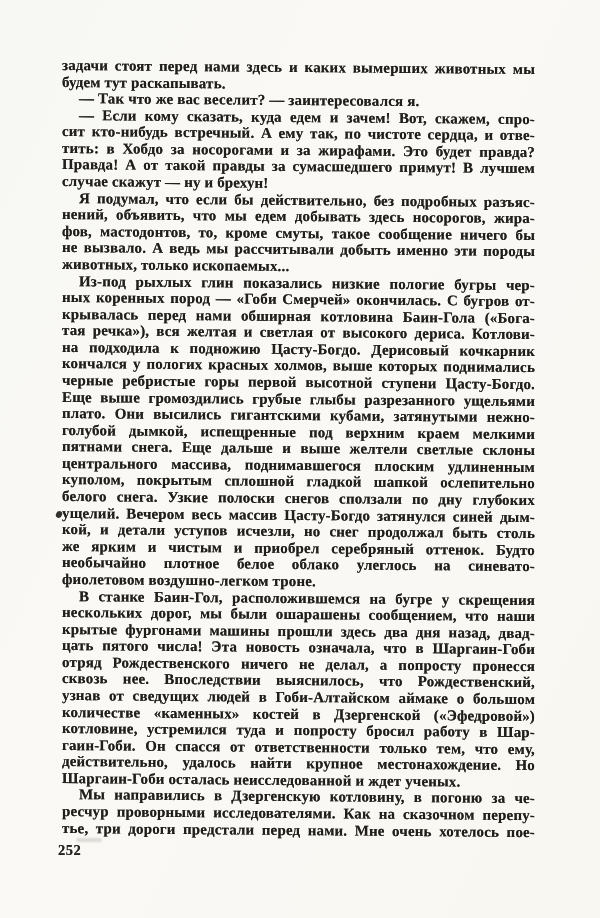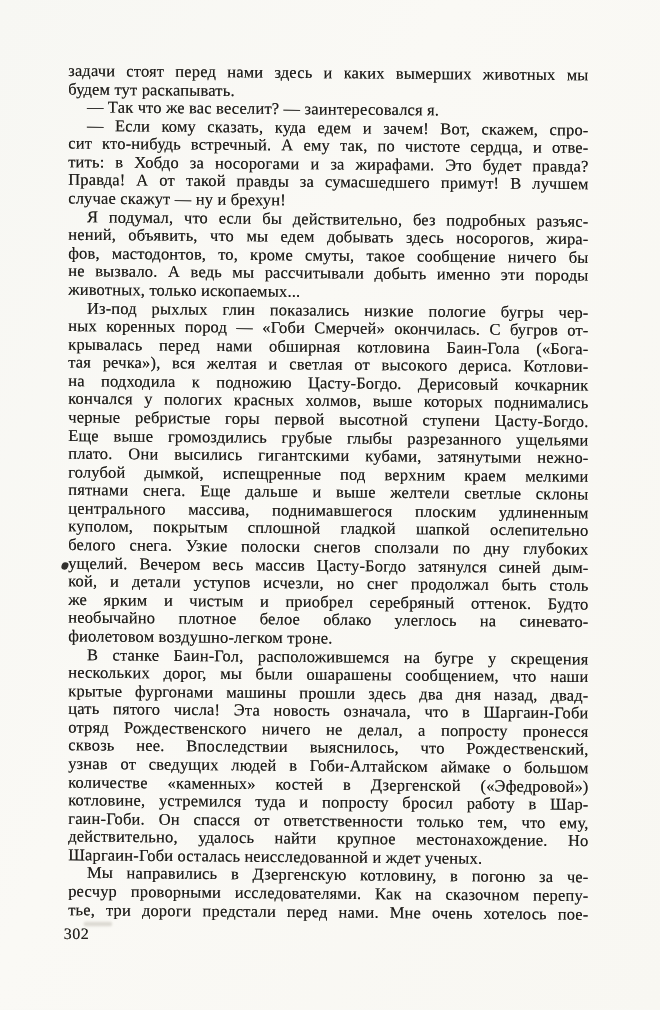--- a/index.html
+++ b/index.html
@@ -11,20 +11,21 @@
   }
   body {
     background: #f8f8f4;
     position: relative;
     font-family: "Liberation Serif", "DejaVu Serif", serif;
   }
   .page {
     position: absolute;
     inset: 0;
     background: linear-gradient(115deg, #f7f7f3 0%, #faf9f5 40%, #f8f7f2 100%);
+    font-weight: bold;
   }
   .text-block {
     position: absolute;
     left: 62px;
     top: 57px;
     width: 473px;
     transform: skewY(0.5deg);
     transform-origin: left top;
   }
   .ln {
@@ -121,16 +122,16 @@
       <div class="ln">узнав от сведущих людей в Гоби-Алтайском аймаке о большом</div>
       <div class="ln">количестве «каменных» костей в Дзергенской («Эфедровой»)</div>
       <div class="ln">котловине, устремился туда и попросту бросил работу в Шар-</div>
       <div class="ln">гаин-Гоби. Он спасся от ответственности только тем, что ему,</div>
       <div class="ln">действительно, удалось найти крупное местонахождение. Но</div>
       <div class="ln end">Шаргаин-Гоби осталась неисследованной и ждет ученых.</div>
       <div class="ln ind">Мы направились в Дзергенскую котловину, в погоню за че-</div>
       <div class="ln">ресчур проворными исследователями. Как на сказочном перепу-</div>
       <div class="ln">тье, три дороги предстали перед нами. Мне очень хотелось пое-</div>
     </div>
-  <div class="page-number">302</div>
+  <div class="page-number">252</div>
   <div class="ink-speck"></div>
   <div class="print-smudge"></div>
 </div>
 
 </body></html>

